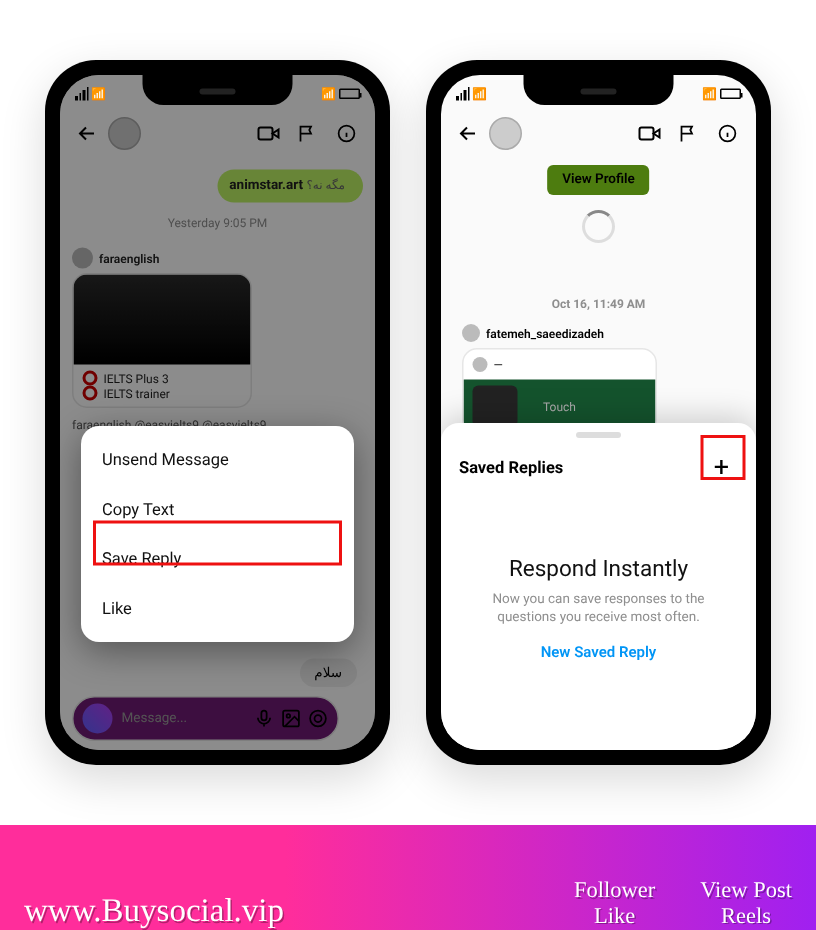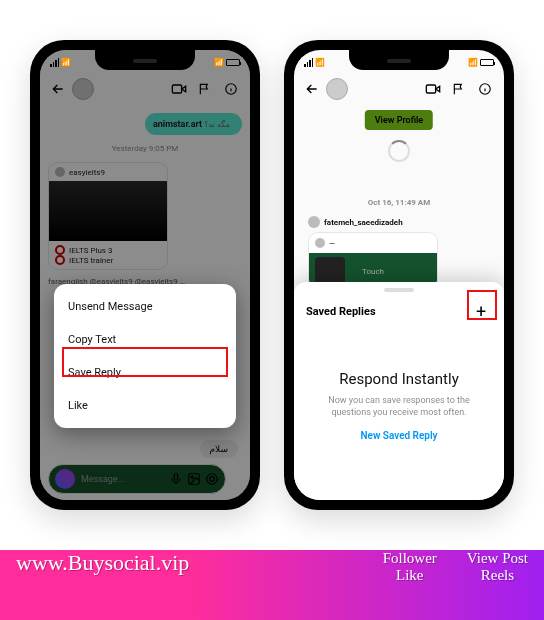--- a/index.html
+++ b/index.html
@@ -24,31 +24,31 @@
   
   .dim { position:absolute; inset:0; background:rgba(0,0,0,.45); z-index:40; }
 
   
   .nav { position:absolute; top:22px; left:0; right:0; height:34px; display:flex; align-items:center; padding:0 10px; z-index:10;}
   .nav .back { font-size:18px;}
   .nav .avatar { width:22px; height:22px; border-radius:50%; background:#ccc; margin-left:6px; border:1px solid #aaa;}
   .nav .spacer{flex:1;}
   .nav .icon { width:18px; height:18px; margin-left:8px; display:flex; align-items:center; justify-content:center;}
   .chat { position:absolute; top:56px; bottom:40px; left:0; right:0; padding:4px 8px; font-size:9px; color:#222;}
-  .bubble-out { float:right; clear:both; background:#5eead4; border-radius:12px; padding:6px 8px; margin:3px 0; max-width:70%;}
+  .bubble-out { float:right; clear:both; background:#bef264; border-radius:12px; padding:6px 8px; margin:3px 0; max-width:70%;}
   .sender { clear:both; display:flex; align-items:center; gap:4px; margin-top:6px; font-size:8px; font-weight:600;}
   .sender .sm-av{ width:14px; height:14px; border-radius:50%; background:#bbb;}
   .tstamp { clear:both; text-align:center; font-size:8px; color:#8e8e8e; padding:6px 0;}
   .share-card { float:left; clear:both; width:120px; border:1px solid #e6e6e6; border-radius:10px; overflow:hidden; margin:3px 0;}
   .share-card .hd{ display:flex; align-items:center; gap:4px; padding:4px 6px; font-size:8px;}
   .share-card .gradbox{height:60px; background:linear-gradient(180deg,#2b2b2b,#000);} 
   .share-card .ft{ padding:4px 6px; font-size:8px;}
   .fline{ display:flex; align-items:center; gap:4px;}
   .redcirc{ width:10px; height:10px; border:2px solid #c00; border-radius:50%;}
-  .composer{ position:absolute; left:8px; right:24px; bottom:6px; height:30px; background:#14532d; border:1px solid #e6e6e6; border-radius:16px; display:flex; align-items:center; padding:0 6px; z-index:10;}
+  .composer{ position:absolute; left:8px; right:24px; bottom:6px; height:30px; background:#701a75; border:1px solid #e6e6e6; border-radius:16px; display:flex; align-items:center; padding:0 6px; z-index:10;}
   .composer .cam{ width:20px; height:20px; border-radius:50%; background:linear-gradient(45deg,#5f5fff,#b13df3);}
   .composer .msg{ flex:1; font-size:9px; color:#999; padding:0 6px;}
   .composer .cicon{ width:14px; height:14px; margin-left:4px; color:#000;}
   .salam { position:absolute; right:12px; bottom:42px; background:#efefef; border-radius:14px; padding:4px 10px; font-size:9px; z-index:10;}
 
   
   .menu { position:absolute; left:14px; right:14px; top:234px; background:#fff; border-radius:12px; padding:6px 0; box-shadow:0 6px 24px rgba(0,0,0,.4); z-index:50;}
   .menu .item{ padding:10px 14px; font-size:11px; color:#111;}
   .menu .hl{ position:absolute; left:8px; right:8px; top:63px; height:30px; border:2px solid #e11; pointer-events:none;}
 
@@ -67,21 +67,21 @@
   .sheet{ position:absolute; left:0; right:0; bottom:0; top:232px; background:#fff; border-top-left-radius:12px; border-top-right-radius:12px; box-shadow:0 -4px 20px rgba(0,0,0,.18); z-index:30; padding-top:6px;}
   .sheet .handle{ width:30px; height:4px; background:#ddd; border-radius:2px; margin:0 auto 6px;}
   .sheet .header{ display:flex; align-items:center; justify-content:space-between; padding:2px 12px 6px; font-size:11px; font-weight:700;}
   .plusbox{ width:22px; height:22px; display:flex; align-items:center; justify-content:center; font-size:18px; font-weight:400;}
   .plusframe{ position:absolute; right:7px; top:8px; width:30px; height:30px; border:2px solid #e11; z-index:31; pointer-events:none;}
   .sheet .title{ text-align:center; font-size:15px; font-weight:400; color:#111; margin-top:42px;}
   .sheet .desc{ text-align:center; font-size:9px; color:#8e8e8e; padding:6px 22px 0; line-height:1.35;}
   .sheet .link{ text-align:center; font-size:10px; color:#0095f6; font-weight:600; margin-top:12px;}
 
   
-  .footer{ position:absolute; left:0; right:0; bottom:0; height:70px; background:linear-gradient(90deg,#ff2d9b 0%, #ff2d9b 35%, #a020f0 100%); display:flex; align-items:flex-start; color:#fff; padding:0 16px;gap:48px;}
+  .footer{ position:absolute; left:0; right:0; bottom:0; height:70px; background:linear-gradient(90deg,#ff2d9b 0%, #ff2d9b 35%, #a020f0 100%); display:flex; align-items:flex-end; color:#fff; padding:0 16px;gap:48px;}
   .footer .url{ font-family: "Brush Script MT", cursive; font-size:22px; flex:1; text-shadow:1px 1px 0 rgba(0,0,0,.3);}
   .footer .cols{ display:flex; gap:30px; font-family: "Comic Sans MS", "Marker Felt", cursive; font-size:15px; font-weight:400; text-align:center; line-height:1.15; text-shadow:1px 1px 0 rgba(0,0,0,.3);}
   .footer .col .sm{ display:block;}
 
   svg { display:block; }
 </style>
 </head>
 <body>
 
 <div class="stage">
@@ -135,25 +135,25 @@
               </svg>
           </span>
         </div>
 
         <div class="chat">
           <div class="bubble-out">
             <b>animstar.art</b>
             <span style="font-size:8px;color:#666;margin-right:4px;">مگه نه؟</span>
           </div>
           <div class="tstamp">Yesterday 9:05 PM</div>
+          <div class="sender">
+            <span class="sm-av"></span>
+            <span>faraenglish</span>
+          </div>
           <div class="share-card">
-            <div class="hd">
-                <span class="sm-av" style="width:10px;height:10px;border-radius:50%;background:#bbb;"></span>
-                <span>easyielts9</span>
-              </div>
             <div class="gradbox"></div>
             <div class="ft">
               <div class="fline">
                   <span class="redcirc"></span>
                   <span>IELTS Plus 3</span>
                 </div>
               <div class="fline">
                   <span class="redcirc"></span>
                   <span>IELTS trainer</span>
                 </div>

